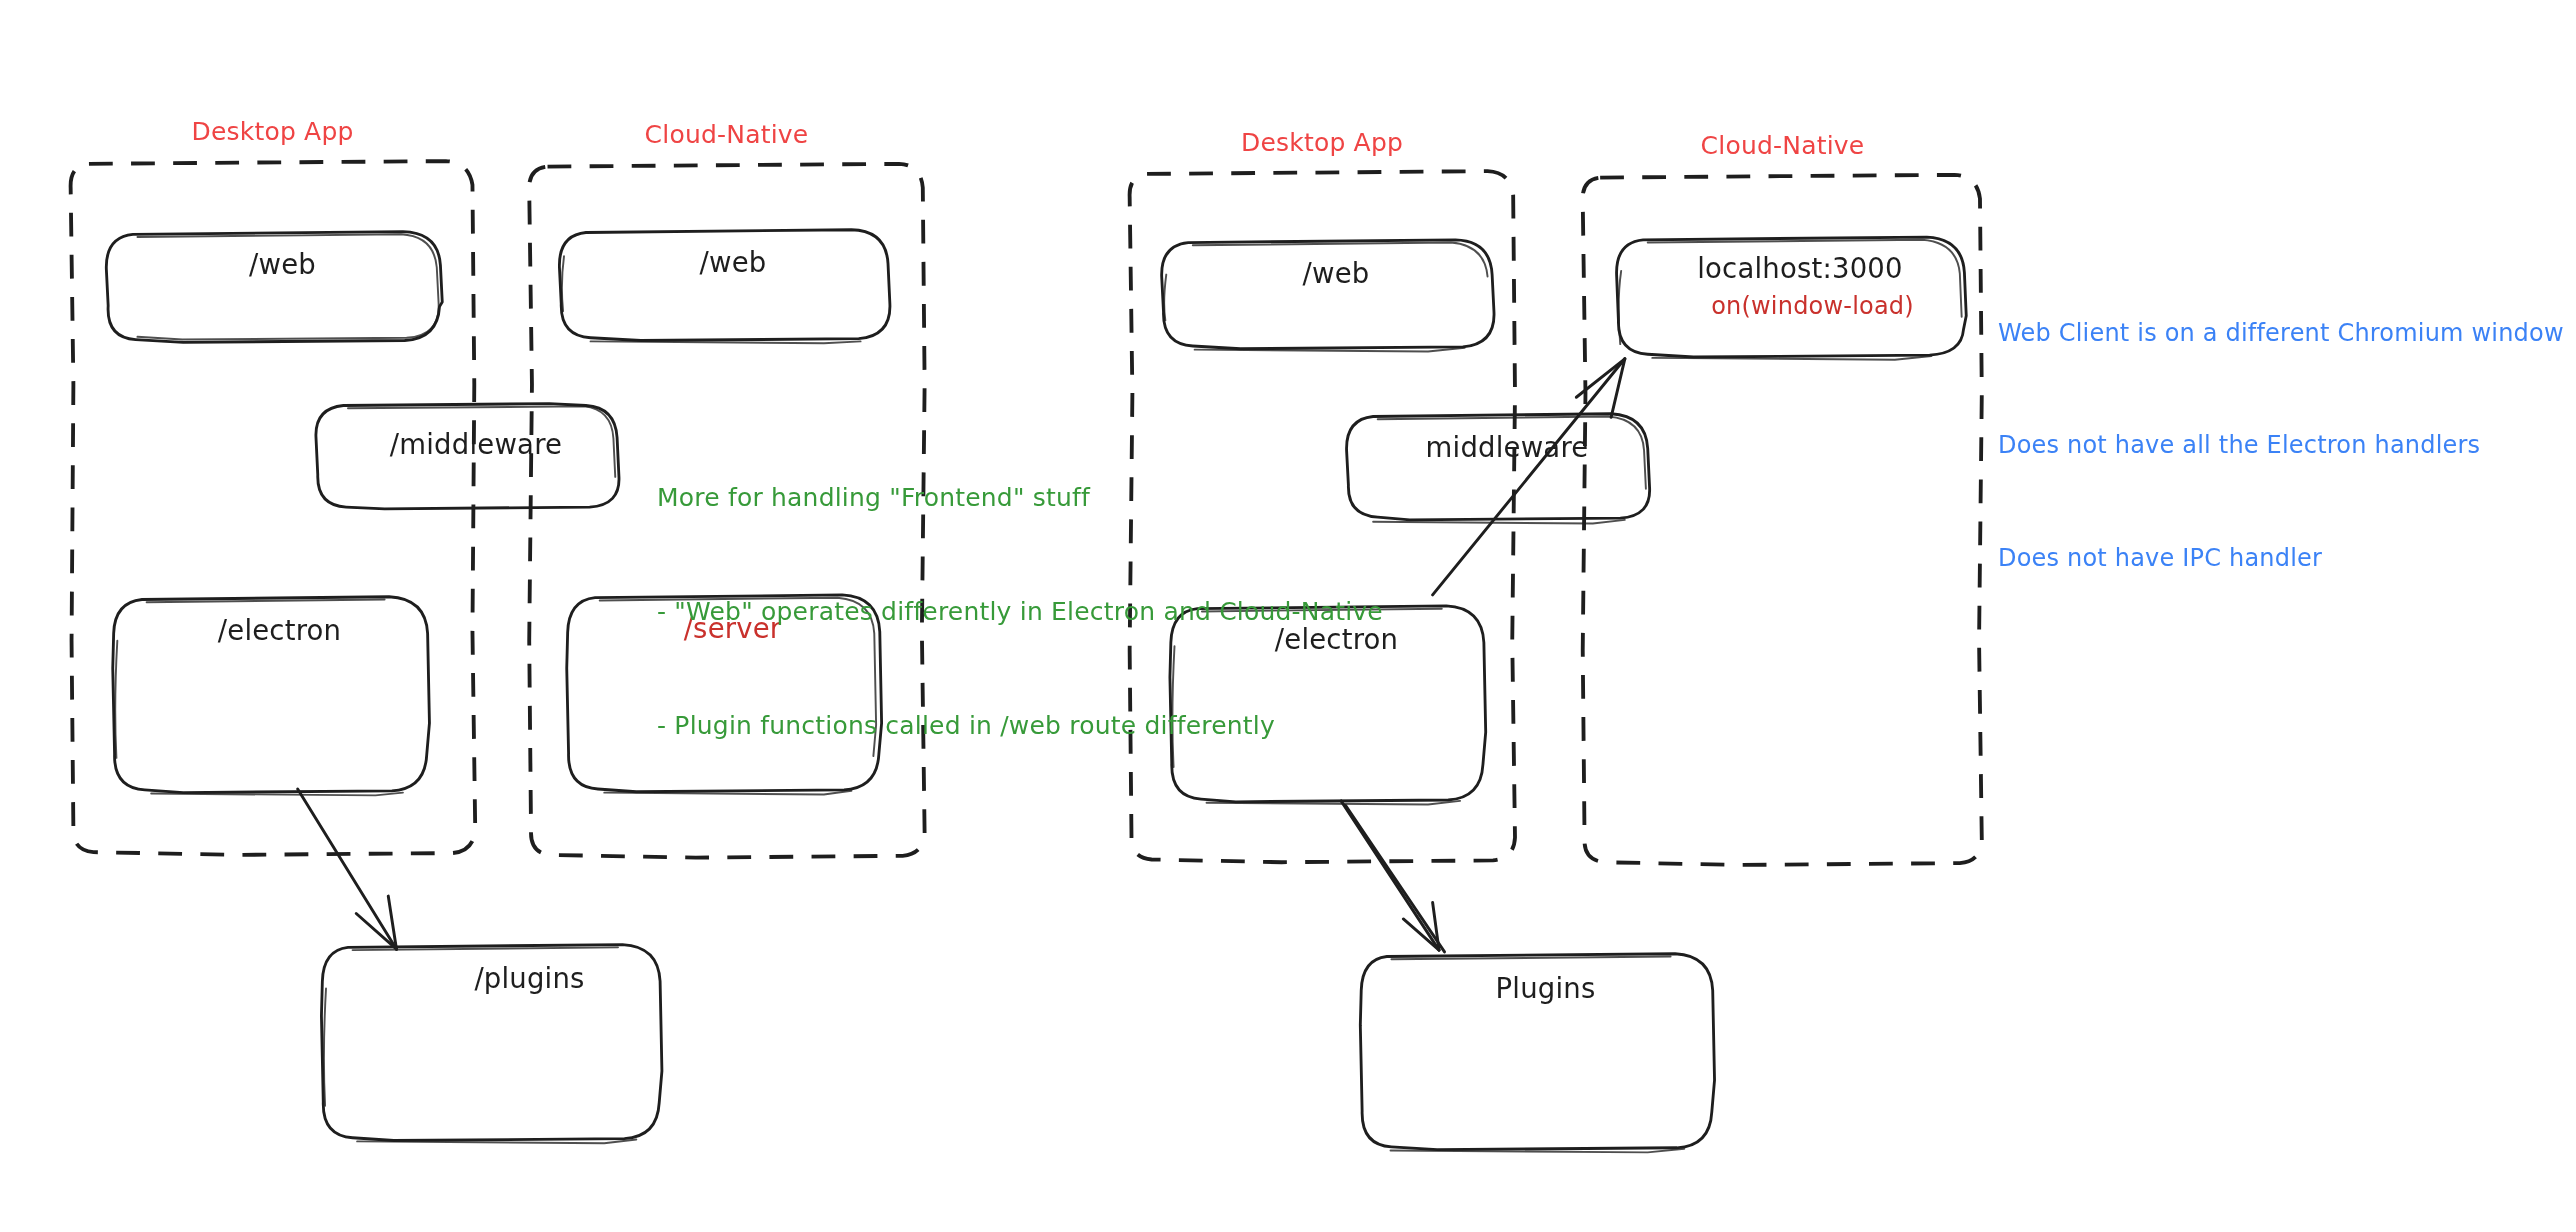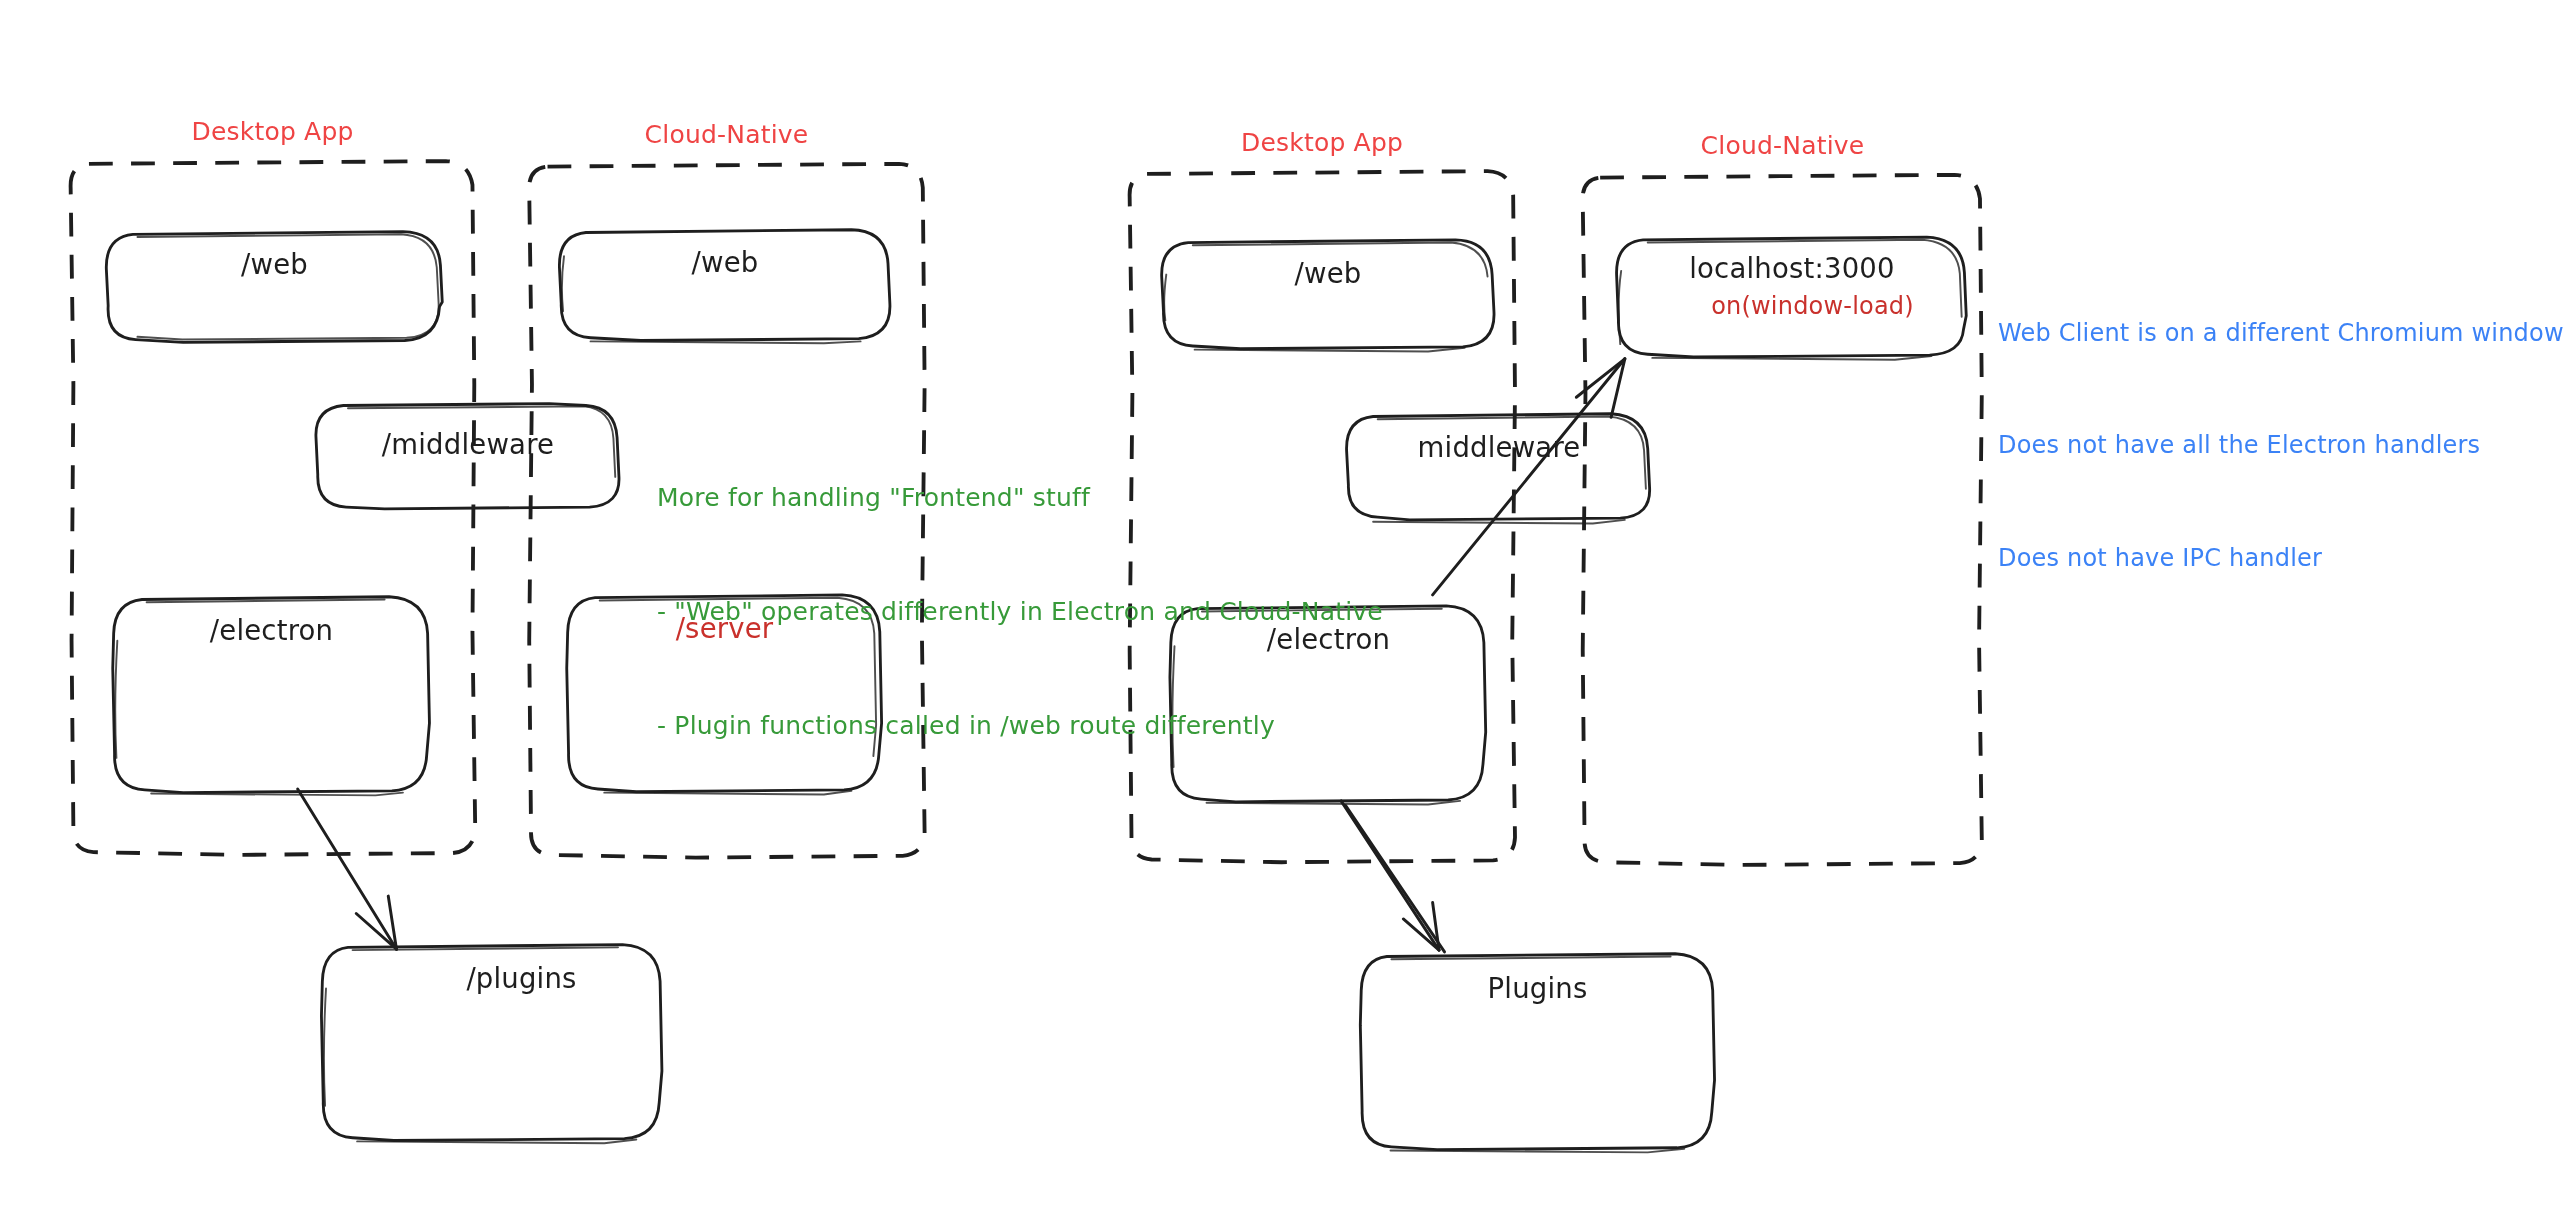--- a/index.html
+++ b/index.html
@@ -35,20 +35,21 @@
   }
   .group-title {
     font-size: 25px;
     color: #ef4444;
     text-align: center;
   }
   .node-label {
     font-size: 27.5px;
     color: #1e1e1e;
     text-align: center;
+    margin-left: 8px;
   }
   .node-sub-red {
     font-size: 24px;
     color: #c9312c;
     text-align: center;
   }
   .note-green {
     font-size: 25px;
     color: #379a39;
     line-height: 1.52;

